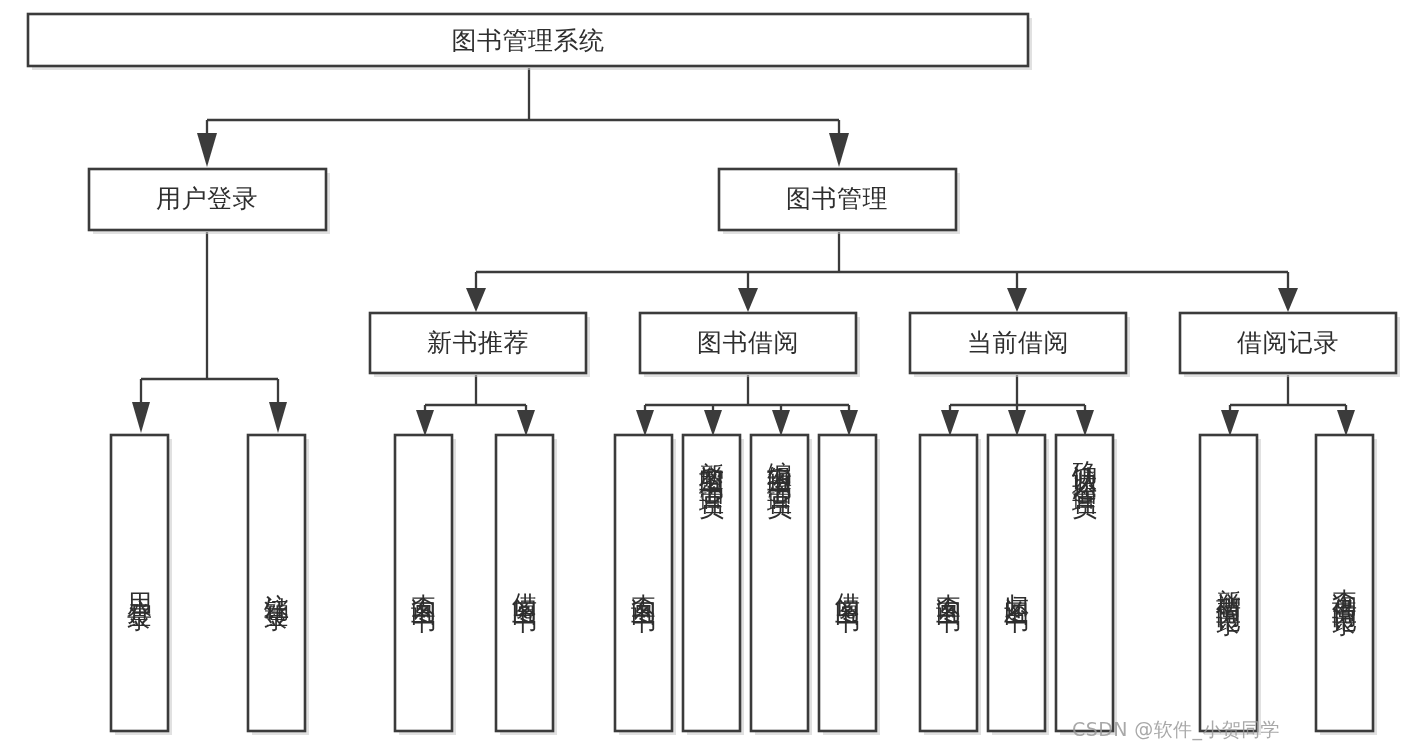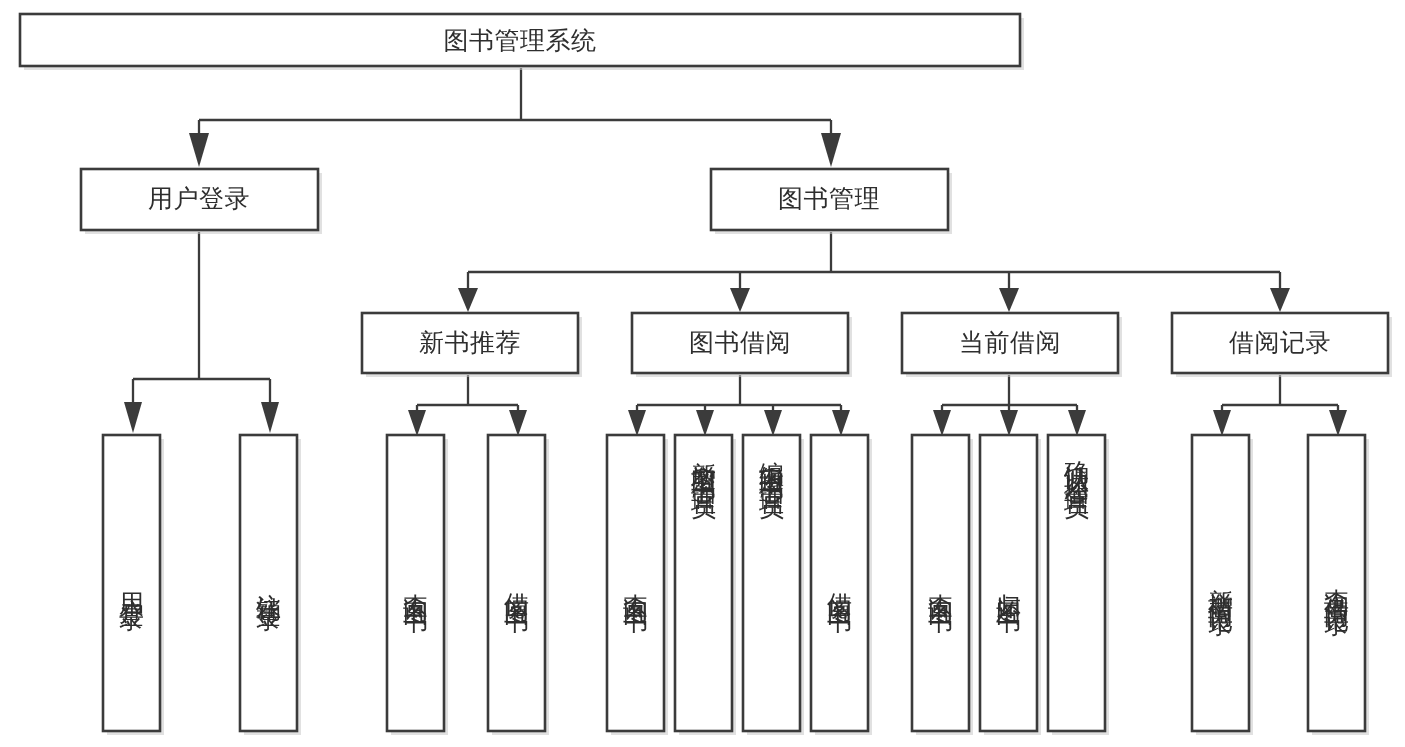--- a/index.html
+++ b/index.html
@@ -12,20 +12,21 @@
     font-family: "DejaVu Sans", "Liberation Sans", sans-serif;
     width: 1405px;
     height: 747px;
     overflow: hidden;
   }
   #diagram-root {
     position: relative;
     width: 1282px;
     height: 747px;
     background: #ffffff;
+    margin-left: 8px;
   }
   svg#flow-svg {
     position: absolute;
     left: 0;
     top: 0;
     width: 1405px;
     height: 747px;
     display: block;
   }
   .node-rect {
@@ -294,13 +295,14 @@
     <span class="leaf-label" style="padding-top:6px;">确认归还（管理员）</span>
   </div>
 
   <div class="leaf-label-host" style="left:1192px; top:435px; width:57px; height:296px;">
     <span class="leaf-label">新增借阅记录</span>
   </div>
   <div class="leaf-label-host" style="left:1308px; top:435px; width:57px; height:296px;">
     <span class="leaf-label">查询借阅记录</span>
   </div>
 
+  <div id="watermark">CSDN @软件_小贺同学</div>
 </div>
 
 </body></html>

